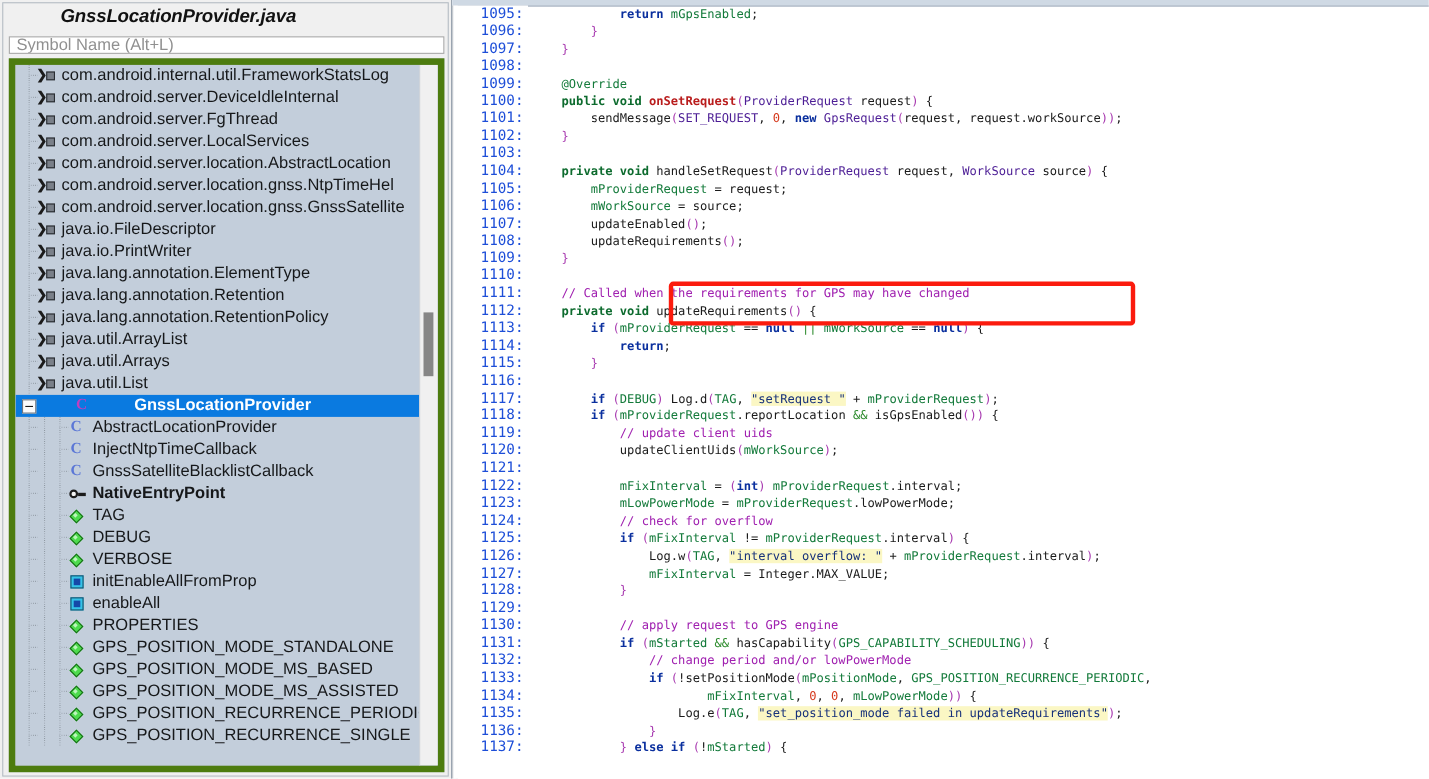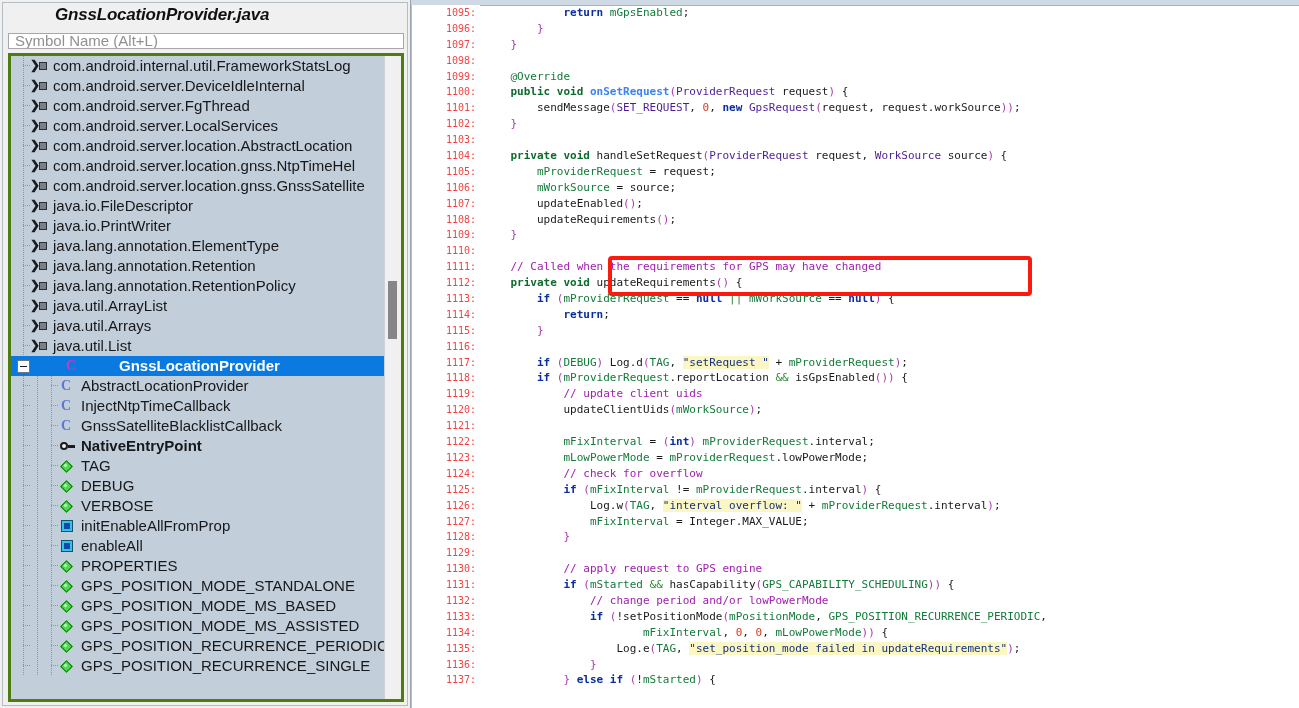--- a/index.html
+++ b/index.html
@@ -53,21 +53,21 @@
     color:#222;
     padding:0 6px;
     outline:none;
   }
   #symbol-search::placeholder{color:#909090;opacity:1;}
 
   #tree-outer{
     position:relative;
     margin:0 6px 6px 8px;
     flex:1 1 auto;
-    border:3px solid #4d7c0f;
+    border:6px solid #4d7c0f;
     background:#c3cedb;
     overflow:hidden;
     z-index:2;
     display:flex;
   }
   #tree-scroll{
     position:relative;
     flex:1 1 auto;
     background:#c3cedb;
     overflow:hidden;
@@ -202,40 +202,40 @@
     border-left:1px solid #b9bfc6;
   }
   #gutter-edge{
     position:absolute;left:0;top:5px;bottom:0;width:4px;background:#e9ecef;
     border-right:1px solid #d7dbe0;
   }
   .gline{
     height:15.9px;line-height:15.9px;
     text-align:right;
     padding-right:4px;
-    font-size:10px;
-    color:#ef4444;
+    font-size:13px;
+    color:#1d4ed8;
     white-space:pre;
   }
   #code-area{
     position:absolute;left:69px;top:5px;right:0;bottom:0;
     overflow:hidden;
   }
   .cline{
     height:15.9px;line-height:15.9px;
     font-size:11px;
     white-space:pre;
     color:#1a1a1a;
     padding-left:4px;
   }
   .kw{color:#0a2f9e;font-weight:bold;}
   .kw2{color:#0d6b2e;font-weight:bold;}
   .typ{color:#4c1d95;}
   .fld{color:#137a3a;}
-  .mth{color:#3b82f6;font-weight:bold;margin-top:22px;}
+  .mth{color:#b91c1c;font-weight:bold;margin-top:22px;}
   .cmt{color:#a020b0;}
   .str{color:#17317a;background:#fbf7c4;}
   .num{color:#d63a1e;}
   .ann{color:#137a3a;}
   .pn{color:#a83ab0;}
   .op{color:#2a8a2a;}
   .pl{color:#1a1a1a;}
 
   #red-box{
     position:absolute;

